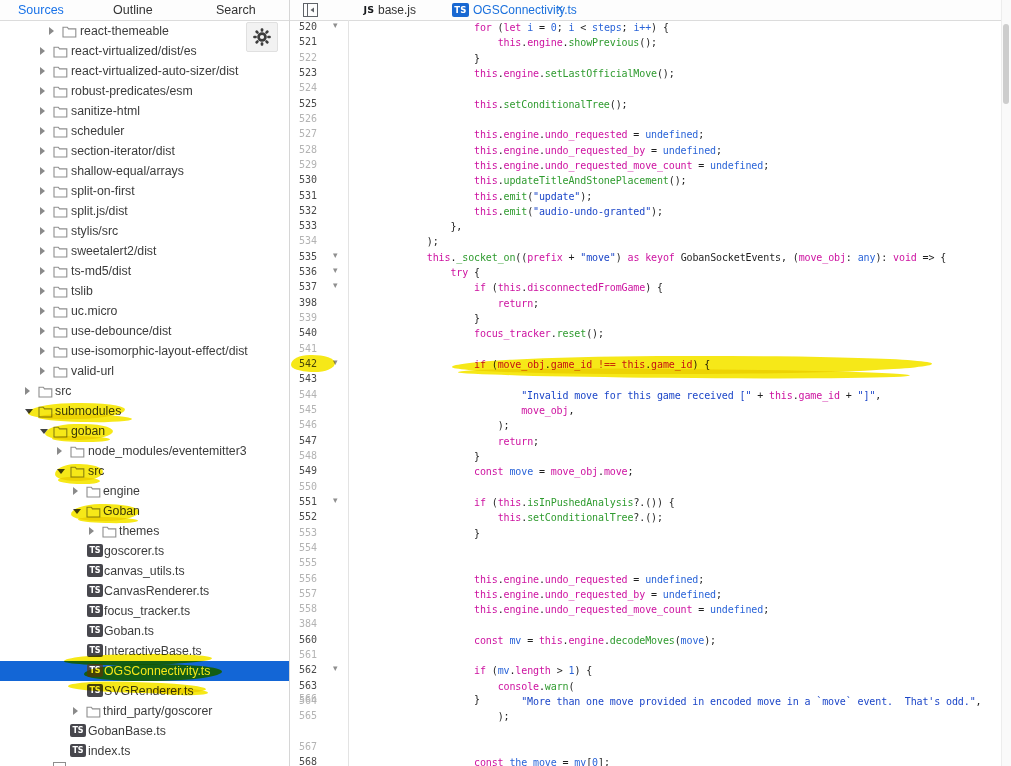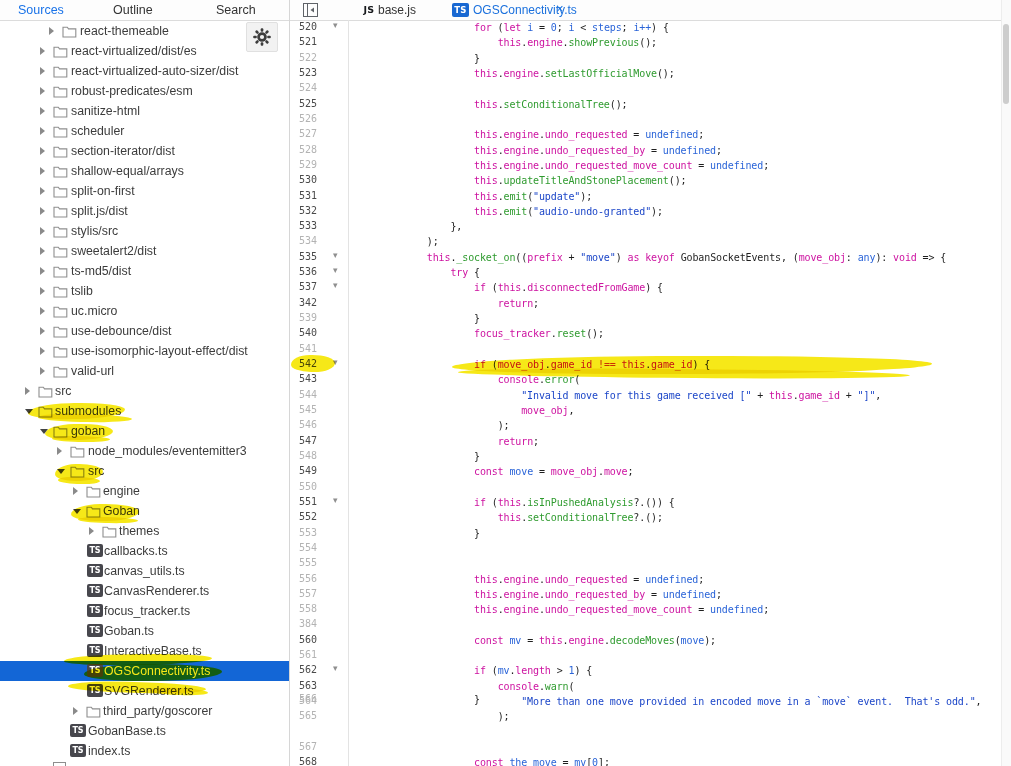--- a/index.html
+++ b/index.html
@@ -269,21 +269,21 @@
       </div>
       <div class="trow" style="top: 521px;">
         <span class="arr col" style="left:89px"></span>
         <span class="ficon" style="left:102px"><svg width="15" height="13" viewBox="0 0 15 13">
             <path d="M1 2.2 h4.3 l1.2 1.7 h7.3 V12 H1 Z" fill="none" stroke="#8e8e8e" stroke-width="1.1"></path>
           </svg></span>
         <span class="tlabel" style="left:119px">themes</span>
       </div>
       <div class="trow" style="top: 541px;">
         <span class="tsbadge" style="left:87px">TS</span>
-        <span class="tlabel" style="left:104px">callbacks.ts</span>
+        <span class="tlabel" style="left:104px">goscorer.ts</span>
       </div>
       <div class="trow" style="top: 561px;">
         <span class="tsbadge" style="left:87px">TS</span>
         <span class="tlabel" style="left:104px">canvas_utils.ts</span>
       </div>
       <div class="trow" style="top: 581px;">
         <span class="tsbadge" style="left:87px">TS</span>
         <span class="tlabel" style="left:104px">CanvasRenderer.ts</span>
       </div>
       <div class="trow" style="top: 601px;">
@@ -397,21 +397,21 @@
         <span class="ln d">536</span>
         <span class="fold">▾</span>
         <pre class="src"><span style="color: rgb(31, 31, 31);">                </span><span style="color: rgb(205, 18, 160);">try</span><span style="color: rgb(31, 31, 31);"> {</span></pre>
       </div>
       <div class="crow" style="top: 280.44px;">
         <span class="ln d">537</span>
         <span class="fold">▾</span>
         <pre class="src"><span style="color: rgb(31, 31, 31);">                    </span><span style="color: rgb(205, 18, 160);">if</span><span style="color: rgb(31, 31, 31);"> (</span><span style="color: rgb(205, 18, 160);">this</span><span style="color: rgb(31, 31, 31);">.</span><span style="color: rgb(205, 18, 160);">disconnectedFromGame</span><span style="color: rgb(31, 31, 31);">) {</span></pre>
       </div>
       <div class="crow" style="top: 295.76px;">
-        <span class="ln d">342</span>
+        <span class="ln d">398</span>
         <pre class="src"><span style="color: rgb(31, 31, 31);">                        </span><span style="color: rgb(205, 18, 160);">return</span><span style="color: rgb(31, 31, 31);">;</span></pre>
       </div>
       <div class="crow" style="top: 311.08px;">
         <span class="ln l">539</span>
         <pre class="src"><span style="color: rgb(31, 31, 31);">                    </span><span style="color: rgb(31, 31, 31);">}</span></pre>
       </div>
       <div class="crow" style="top: 326.4px;">
         <span class="ln d">540</span>
         <pre class="src"><span style="color: rgb(31, 31, 31);">                    </span><span style="color: rgb(205, 18, 160);">focus_tracker</span><span style="color: rgb(31, 31, 31);">.</span><span style="color: rgb(47, 155, 47);">reset</span><span style="color: rgb(31, 31, 31);">();</span></pre>
       </div>
@@ -419,21 +419,20 @@
         <span class="ln l">541</span>
         <pre class="src"></pre>
       </div>
       <div class="crow" style="top: 357.04px;">
         <span class="ln d">542</span>
         <span class="fold">▾</span>
         <pre class="src"><span style="color: rgb(31, 31, 31);">                    </span><span style="color: rgb(205, 18, 160);">if</span><span style="color: rgb(31, 31, 31);"> (</span><span style="color: rgb(205, 18, 160);">move_obj</span><span style="color: rgb(31, 31, 31);">.</span><span style="color: rgb(205, 18, 160);">game_id</span><span style="color: rgb(31, 31, 31);"> </span><span style="color: rgb(210, 53, 32);">!==</span><span style="color: rgb(31, 31, 31);"> </span><span style="color: rgb(205, 18, 160);">this</span><span style="color: rgb(31, 31, 31);">.</span><span style="color: rgb(205, 18, 160);">game_id</span><span style="color: rgb(31, 31, 31);">) {</span></pre>
       </div>
       <div class="crow" style="top: 372.36px;">
         <span class="ln d">543</span>
-        <pre class="src"><span style="color: rgb(31, 31, 31);">                        </span><span style="color: rgb(205, 18, 160);">console</span><span style="color: rgb(31, 31, 31);">.</span><span style="color: rgb(47, 155, 47);">error</span><span style="color: rgb(31, 31, 31);">(</span></pre>
       </div>
       <div class="crow" style="top: 387.68px;">
         <span class="ln l">544</span>
         <pre class="src"><span style="color: rgb(31, 31, 31);">                            </span><span style="color: rgb(28, 70, 200);">"Invalid move for this game received ["</span><span style="color: rgb(31, 31, 31);"> + </span><span style="color: rgb(205, 18, 160);">this</span><span style="color: rgb(31, 31, 31);">.</span><span style="color: rgb(205, 18, 160);">game_id</span><span style="color: rgb(31, 31, 31);"> + </span><span style="color: rgb(28, 70, 200);">"]"</span><span style="color: rgb(31, 31, 31);">,</span></pre>
       </div>
       <div class="crow" style="top: 403px;">
         <span class="ln l">545</span>
         <pre class="src"><span style="color: rgb(31, 31, 31);">                            </span><span style="color: rgb(205, 18, 160);">move_obj</span><span style="color: rgb(31, 31, 31);">,</span></pre>
       </div>
       <div class="crow" style="top: 418.32px;">

